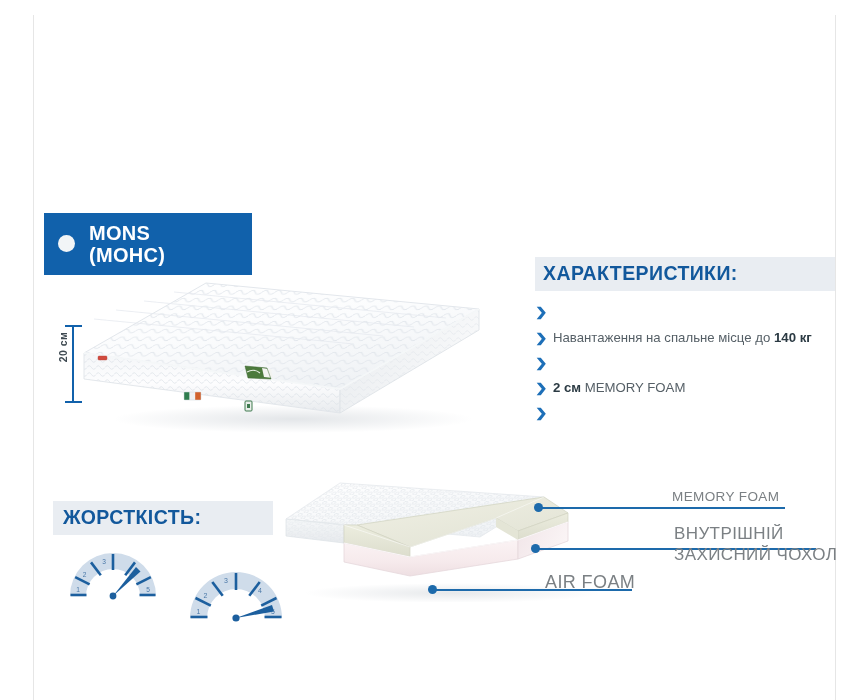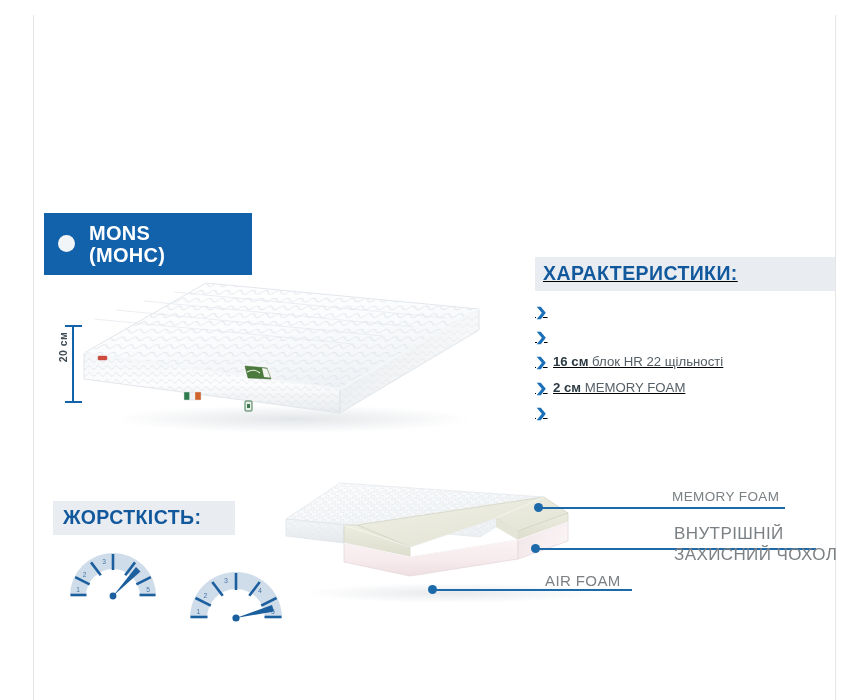--- a/index.html
+++ b/index.html
@@ -97,21 +97,20 @@
     position: absolute;
     left: 78px; top: 258px;
     width: 410px; height: 162px;
   }
 
   
   #char-panel {
     position: absolute;
     left: 535px; top: 242px;
     width: 300px;
-    text-decoration: underline;
   }
   .section-head {
     background: #e9edf2;
     color: #12589c;
     font-size: 19.5px;
     font-weight: bold;
     letter-spacing: 0.4px;
     padding: 5px 8px 6px 8px;
     white-space: nowrap;
   }
@@ -135,21 +134,21 @@
     width: 18px;
     transform: scaleX(1.25);
     transform-origin: left center;
   }
   .li-text b { color: #2b3a43; font-weight: bold; }
 
   
   #firm-panel {
     position: absolute;
     left: 53px; top: 486px;
-    width: 182px;
+    width: 220px;
   }
   #firm-head {
     font-size: 19.5px;
     padding: 5px 10px 6px 10px;
   }
   .gauge {
     position: absolute;
   }
   #gauge-1 { left: 66px; top: 533px; width: 94px; height: 52px; }
   #gauge-2 { left: 186px; top: 552px; width: 100px; height: 56px; }
@@ -165,21 +164,21 @@
   .callout {
     position: absolute;
     color: #7b8084;
     font-size: 12.8px;
     letter-spacing: 0.4px;
     white-space: nowrap;
   }
   #label-memory { left: 672px; top: 474px; font-size: 13.5px; }
   #label-inner  { left: 674px; top: 508px; font-size: 17px; line-height: 1.25; }
   #label-inner span { display: block; }
-  #label-air    { left: 545px; top: 557px; font-size: 15px; }
+  #label-air    { left: 545px; top: 557px; font-size: 18px; }
 
   .leader { position: absolute; height: 2px; background: #1d6aab; }
   .leader-dot {
     position: absolute;
     width: 9px; height: 9px;
     border-radius: 50%;
     background: #1d6aab;
   }
   #leader-memory-line { left: 538px; top: 492px; width: 247px; }
   #leader-memory-dot  { left: 534px; top: 488px; }
@@ -287,24 +286,24 @@
   </svg>
 
   <div id="char-panel">
     <div class="section-head">ХАРАКТЕРИСТИКИ:</div>
     <ul id="char-list">
       <li>
         <span class="chev">❯</span>
       </li>
       <li>
         <span class="chev">❯</span>
+        <span class="li-text"><span>Навантаження на спальне місце до </span><b>140 кг</b></span>
       </li>
       <li>
         <span class="chev">❯</span>
-        <span class="li-text"><b>16 см</b><span> блок HR 22 щільності</span></span>
       </li>
       <li>
         <span class="chev">❯</span>
         <span class="li-text"><b>2 см</b><span> MEMORY FOAM</span></span>
       </li>
       <li>
         <span class="chev">❯</span>
       </li>
     </ul>
   </div>

